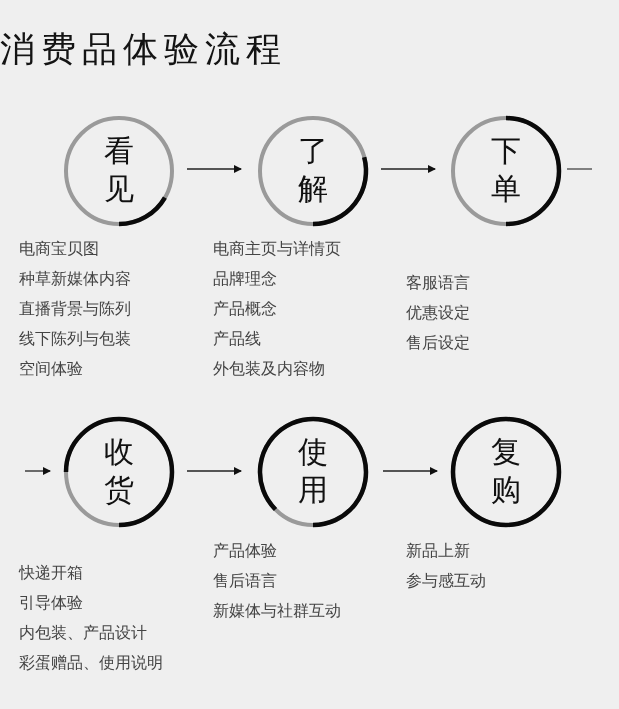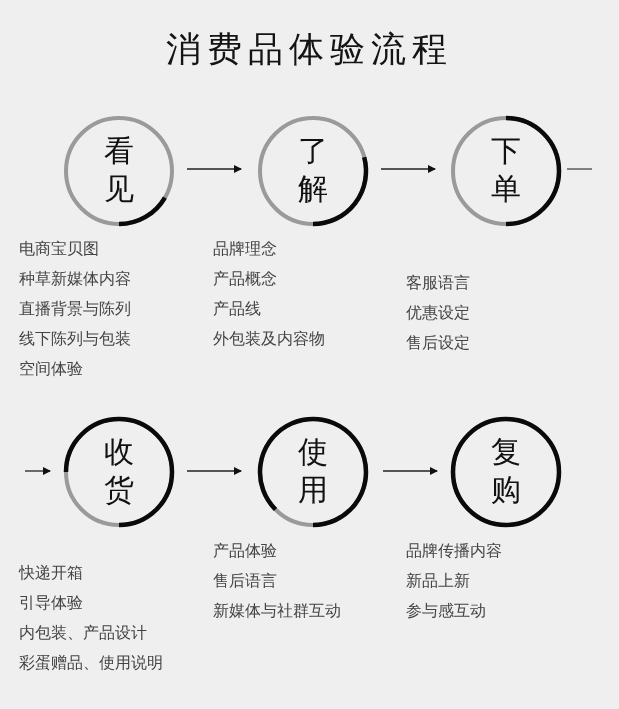--- a/index.html
+++ b/index.html
@@ -13,21 +13,20 @@
       position: relative;
       overflow: hidden;
       font-family: "DejaVu Sans", "Liberation Sans", sans-serif;
       color: #111;
     }
     .title {
       position: absolute;
       left: 0;
       top: 24px;
       width: 619px;
-      text-align: center;
       font-size: 35px;
       letter-spacing: 6px;
       color: #141414;
       line-height: 50px;
       font-weight: normal;
     }
     svg.canvas {
       position: absolute;
       left: 0;
       top: 0;
@@ -128,20 +127,21 @@
 </div>
 
 <div class="items" style="left:19px; top:234px;">
   <div>电商宝贝图</div>
   <div>种草新媒体内容</div>
   <div>直播背景与陈列</div>
   <div>线下陈列与包装</div>
   <div>空间体验</div>
 </div>
 <div class="items" style="left:213px; top:234px;">
+  <div>电商主页与详情页</div>
   <div>品牌理念</div>
   <div>产品概念</div>
   <div>产品线</div>
   <div>外包装及内容物</div>
 </div>
 <div class="items" style="left:406px; top:234px;margin-top:34px;">
   <div>客服语言</div>
   <div>优惠设定</div>
   <div>售后设定</div>
 </div>
@@ -150,16 +150,15 @@
   <div>引导体验</div>
   <div>内包装、产品设计</div>
   <div>彩蛋赠品、使用说明</div>
 </div>
 <div class="items" style="left:213px; top:536px;">
   <div>产品体验</div>
   <div>售后语言</div>
   <div>新媒体与社群互动</div>
 </div>
 <div class="items" style="left:406px; top:536px;">
-  <div>品牌传播内容</div>
   <div>新品上新</div>
   <div>参与感互动</div>
 </div>
 
 </body></html>

